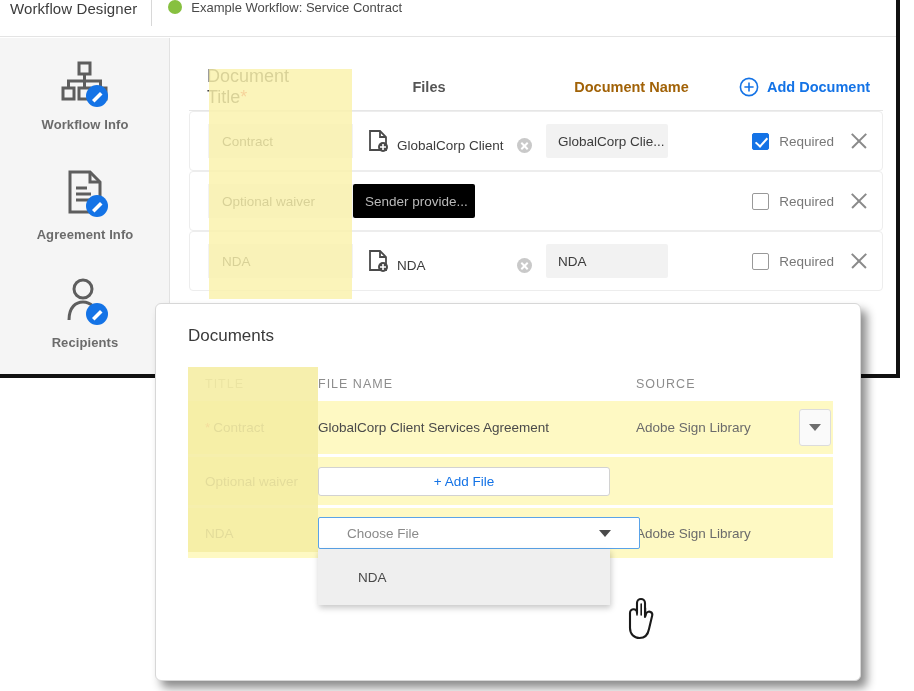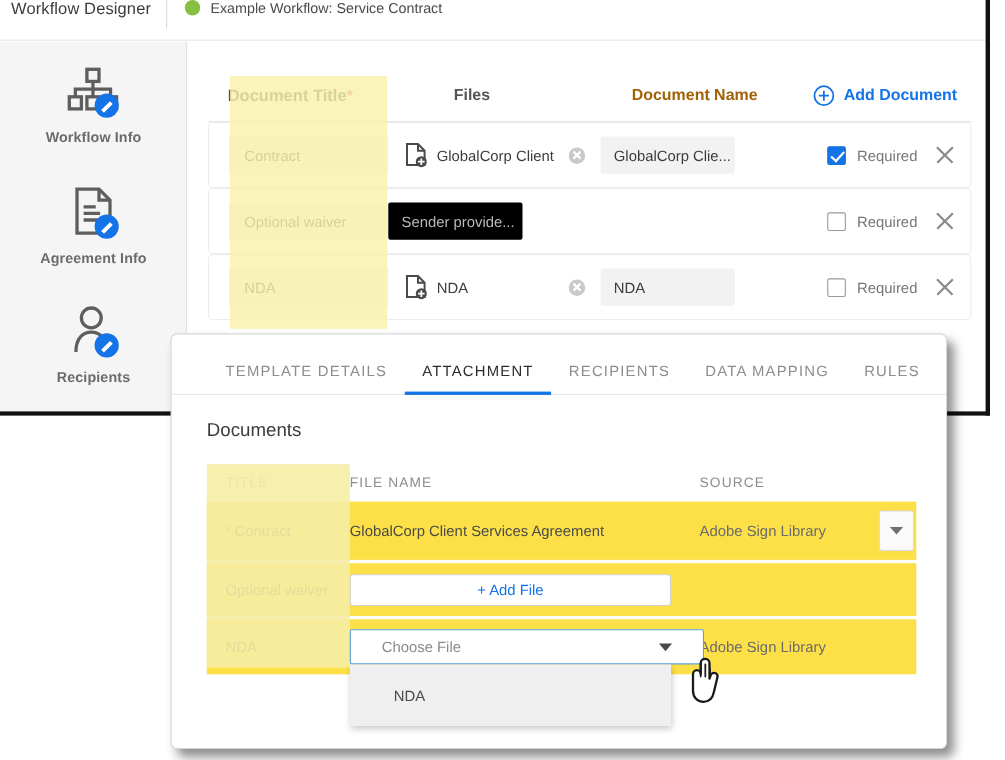--- a/index.html
+++ b/index.html
@@ -56,38 +56,38 @@
   
   .bg-main {
     position: absolute; left: 171px; top: 38px; width: 725px; height: 340px;
     background: #ffffff;
   }
   .doc-table { position: absolute; left: 18px; top: 26px; width: 694px; }
   .dt-head {
     position: relative; height: 47px; border-bottom: 1px solid #e6e6e6;
     display: flex; align-items: center;
   }
-  .dt-h-title { width: 145px; padding-left: 18px; font-size: 15px; color: #444; font-weight: bold; }
+  .dt-h-title { width: 145px; padding-left: 18px; font-size: 18px; color: #444; font-weight: normal; }
   .dt-h-files { width: 190px; text-align: center; font-size: 14.5px; color: #555; font-weight: bold; }
   .dt-h-name  { width: 215px; text-align: center; font-size: 14.5px; color: #a16207; font-weight: bold; }
   .dt-h-add   { flex: 1; display: flex; align-items: center; gap: 8px; color: #1473e6; font-size: 14.5px; font-weight: bold; }
   .req-star { color: #e34850; }
 
   .dt-row {
     position: relative; height: 60px; display: flex; align-items: center;
     border: 1px solid #ededed; border-radius: 4px; margin-top: 0px; background: #fff;
   }
   .dt-row + .dt-row { margin-top: 0px; }
   .cell-title {
     width: 145px; height: 34px; margin-left: 18px; background: #f2f2f2;
     display: flex; align-items: center; padding-left: 14px;
     font-size: 13.5px; color: #3c3c3c;
   }
   .cell-files {
-    width: 193px; display: flex; align-items: center; gap: 8px; padding-left: 14px;
+    width: 193px; display: flex; align-items: flex-end; gap: 8px; padding-left: 14px;
     font-size: 13.5px; color: #3c3c3c;
   }
   .cell-files.muted { color: #b4b4b4; }
   .clear-x {
     width: 15px; height: 15px; border-radius: 50%; background: #c9c9c9;
     position: relative; margin-left: auto; margin-right: 14px; flex: 0 0 auto;
   }
   .clear-x::before, .clear-x::after {
     content:""; position:absolute; left:3px; top:6.5px; width:9px; height:2px;
     background:#fff;
@@ -145,21 +145,21 @@
   }
   .dlg-body { padding: 22px 30px 0 32px; position: relative; }
   .dlg-section-title { font-size: 17px; color: #3a3a3a; margin-bottom: 21px; }
 
   .att-table { width: 645px; position: relative; }
   .att-head { display: flex; height: 34px; align-items: center; }
   .att-h-title { width: 130px; padding-left: 17px; font-size: 12.5px; color: #8d8d8d; letter-spacing: 1px; }
   .att-h-file  { width: 318px; font-size: 12.5px; color: #8d8d8d; letter-spacing: 1px; }
   .att-h-src   { flex: 1; font-size: 12.5px; color: #8d8d8d; letter-spacing: 1px; }
 
-  .att-row { display: flex; align-items: center; min-height: 48px; background: #fde047; }
+  .att-row { display: flex; align-items: center; min-height: 48px; background: #fef9c3; }
   .att-row.r1 { height: 53px; }
   .att-row.r2 { height: 45px; margin-top: 3px; }
   .att-row.r3 { height: 50px; margin-top: 3px; }
   .att-c-title {
     width: 130px; align-self: stretch; display: flex; align-items: center;
     padding-left: 17px; font-size: 13.5px; color: #3c3c3c;
   }
   .att-c-title .star { color: #e34850; margin-right: 3px; }
   .att-c-file { width: 318px; font-size: 13.5px; color: #4a4a4a; }
   .att-c-src  { flex: 1; font-size: 13.5px; color: #6b6b6b; line-height: 19px; }
@@ -340,27 +340,20 @@
       </div>
     </div>
 
     <div class="bg-window-frame"></div>
   </div>
 
   <div class="yellow-col"></div>
 
   <div class="dialog">
 
-    <div class="tabs">
-      <div class="tab">TEMPLATE DETAILS</div>
-      <div class="tab active">ATTACHMENT</div>
-      <div class="tab">RECIPIENTS</div>
-      <div class="tab">DATA MAPPING</div>
-      <div class="tab">RULES</div>
-    </div>
 
     <div class="dlg-body">
       <div class="dlg-section-title">Documents</div>
 
       <div class="att-table">
         <div class="att-yellow"></div>
 
         <div class="att-head">
           <div class="att-h-title">TITLE</div>
           <div class="att-h-file">FILE NAME</div>

